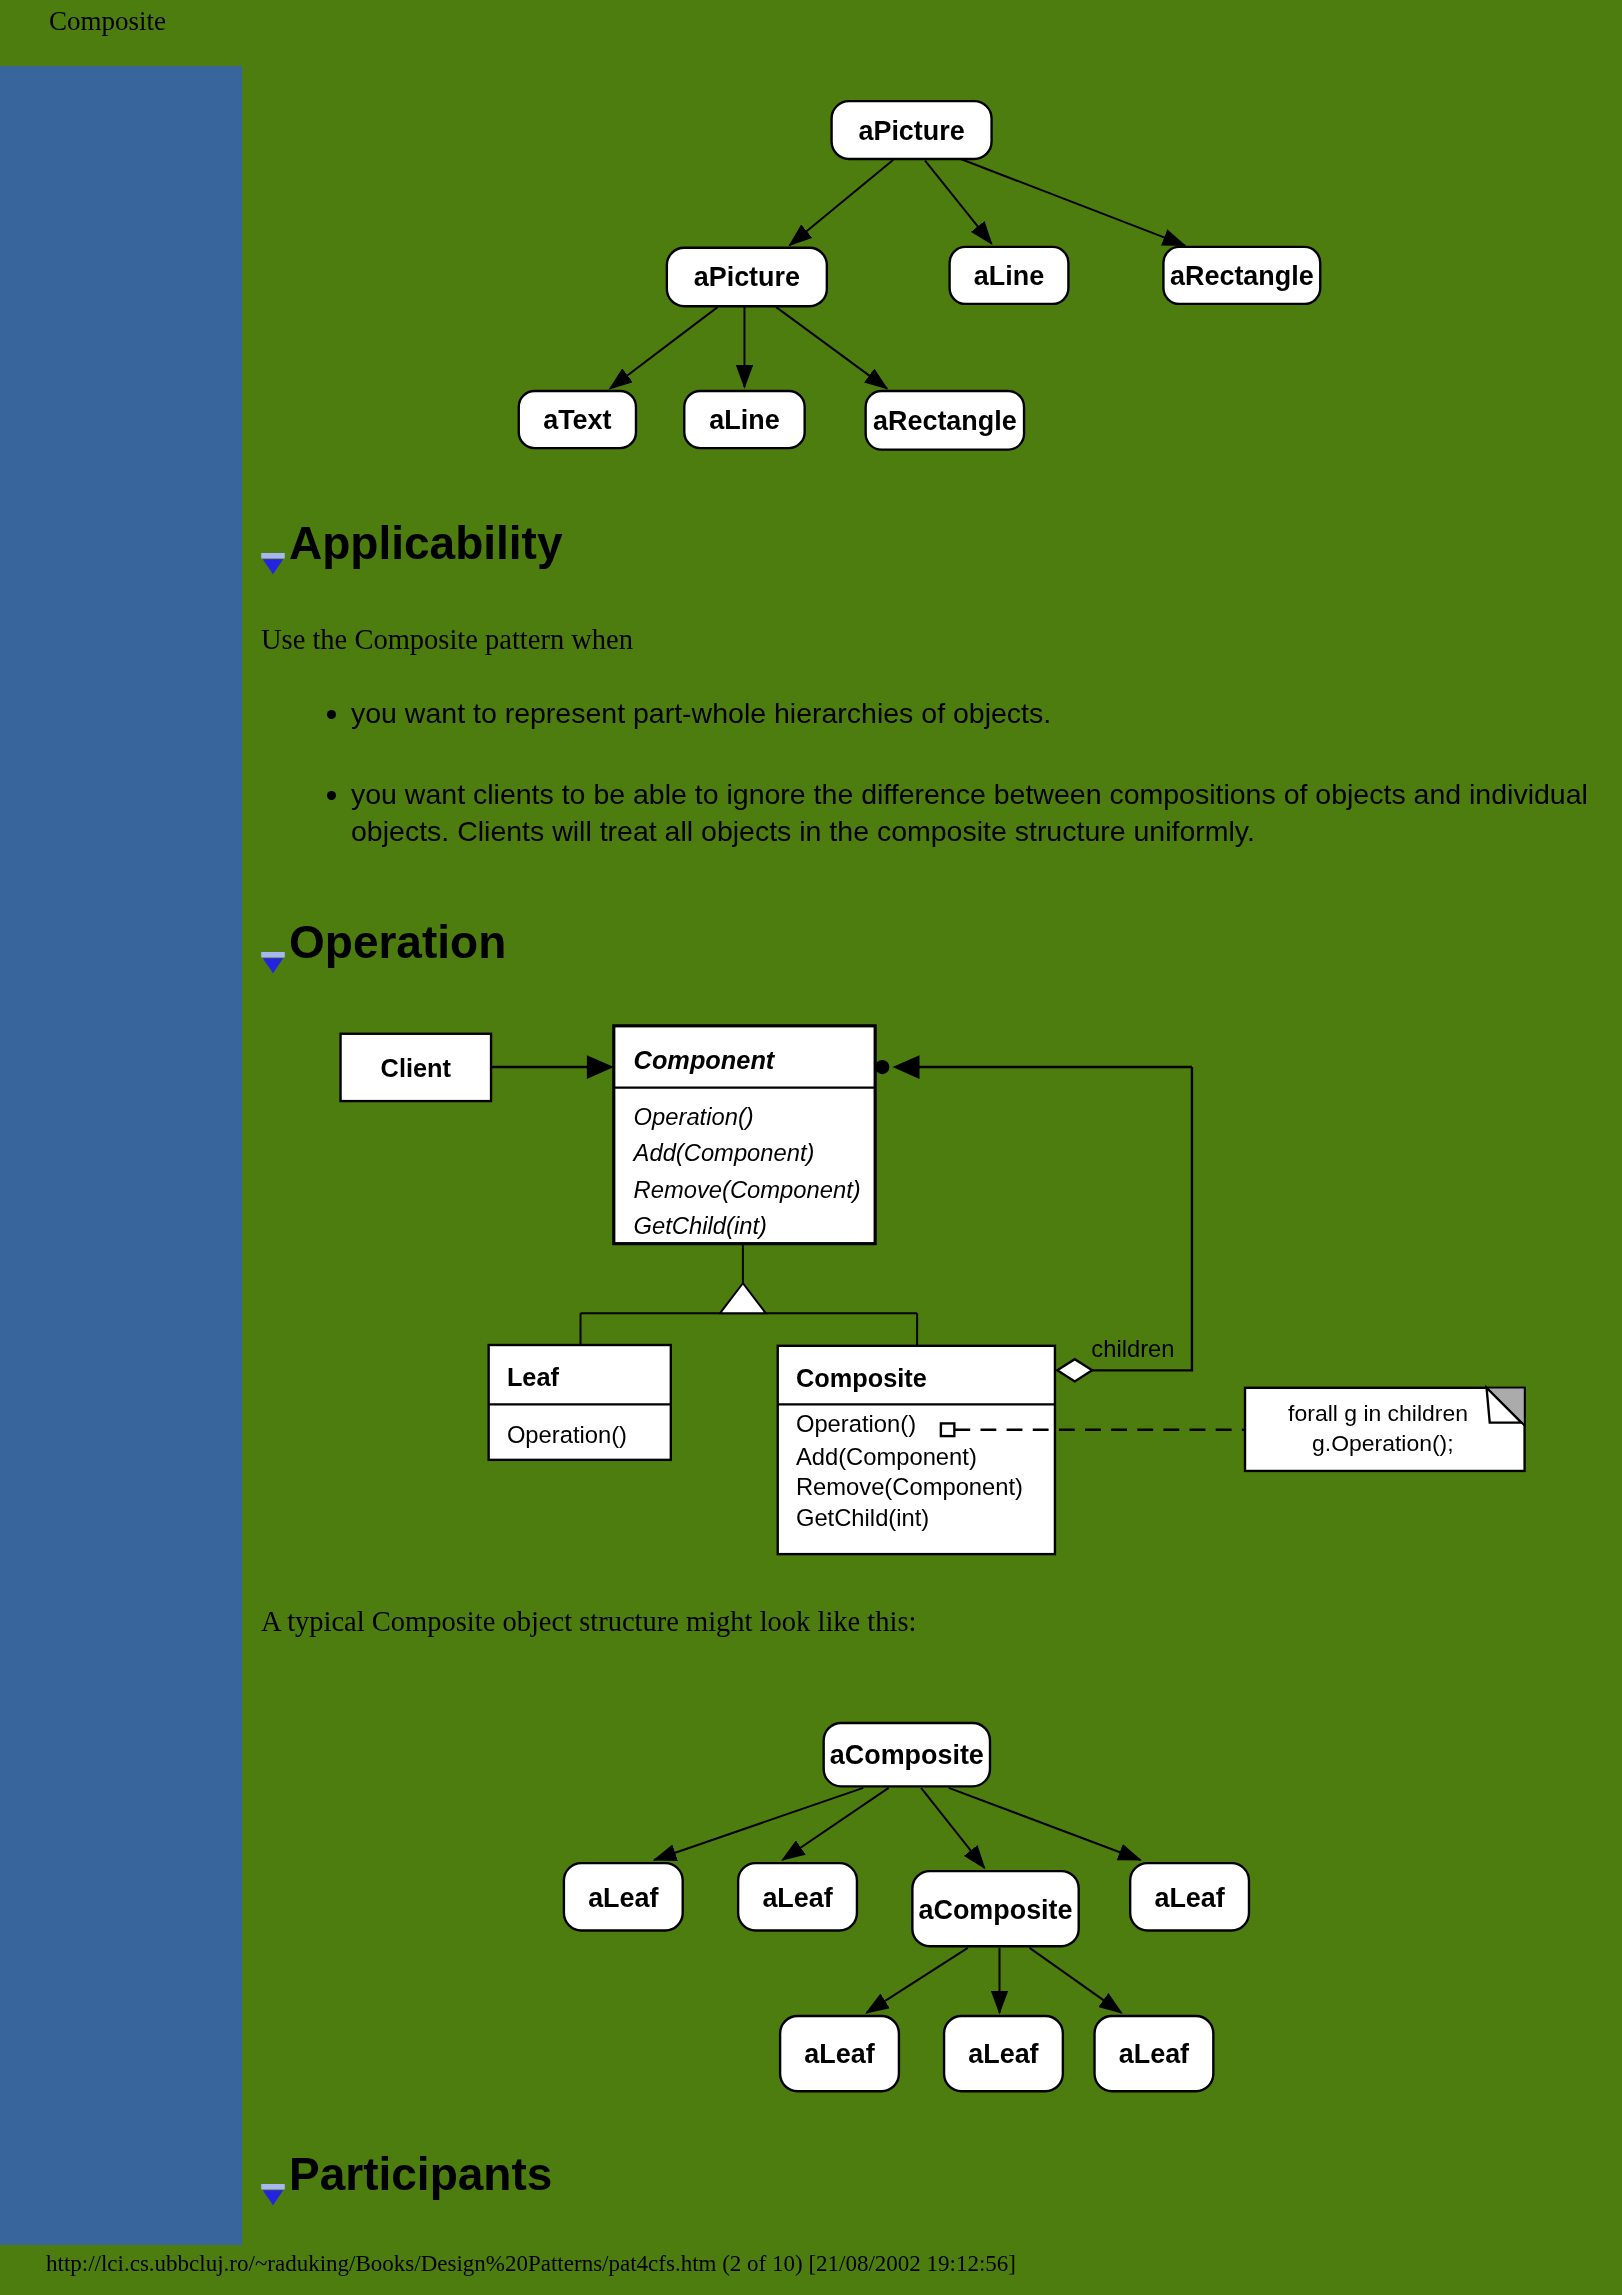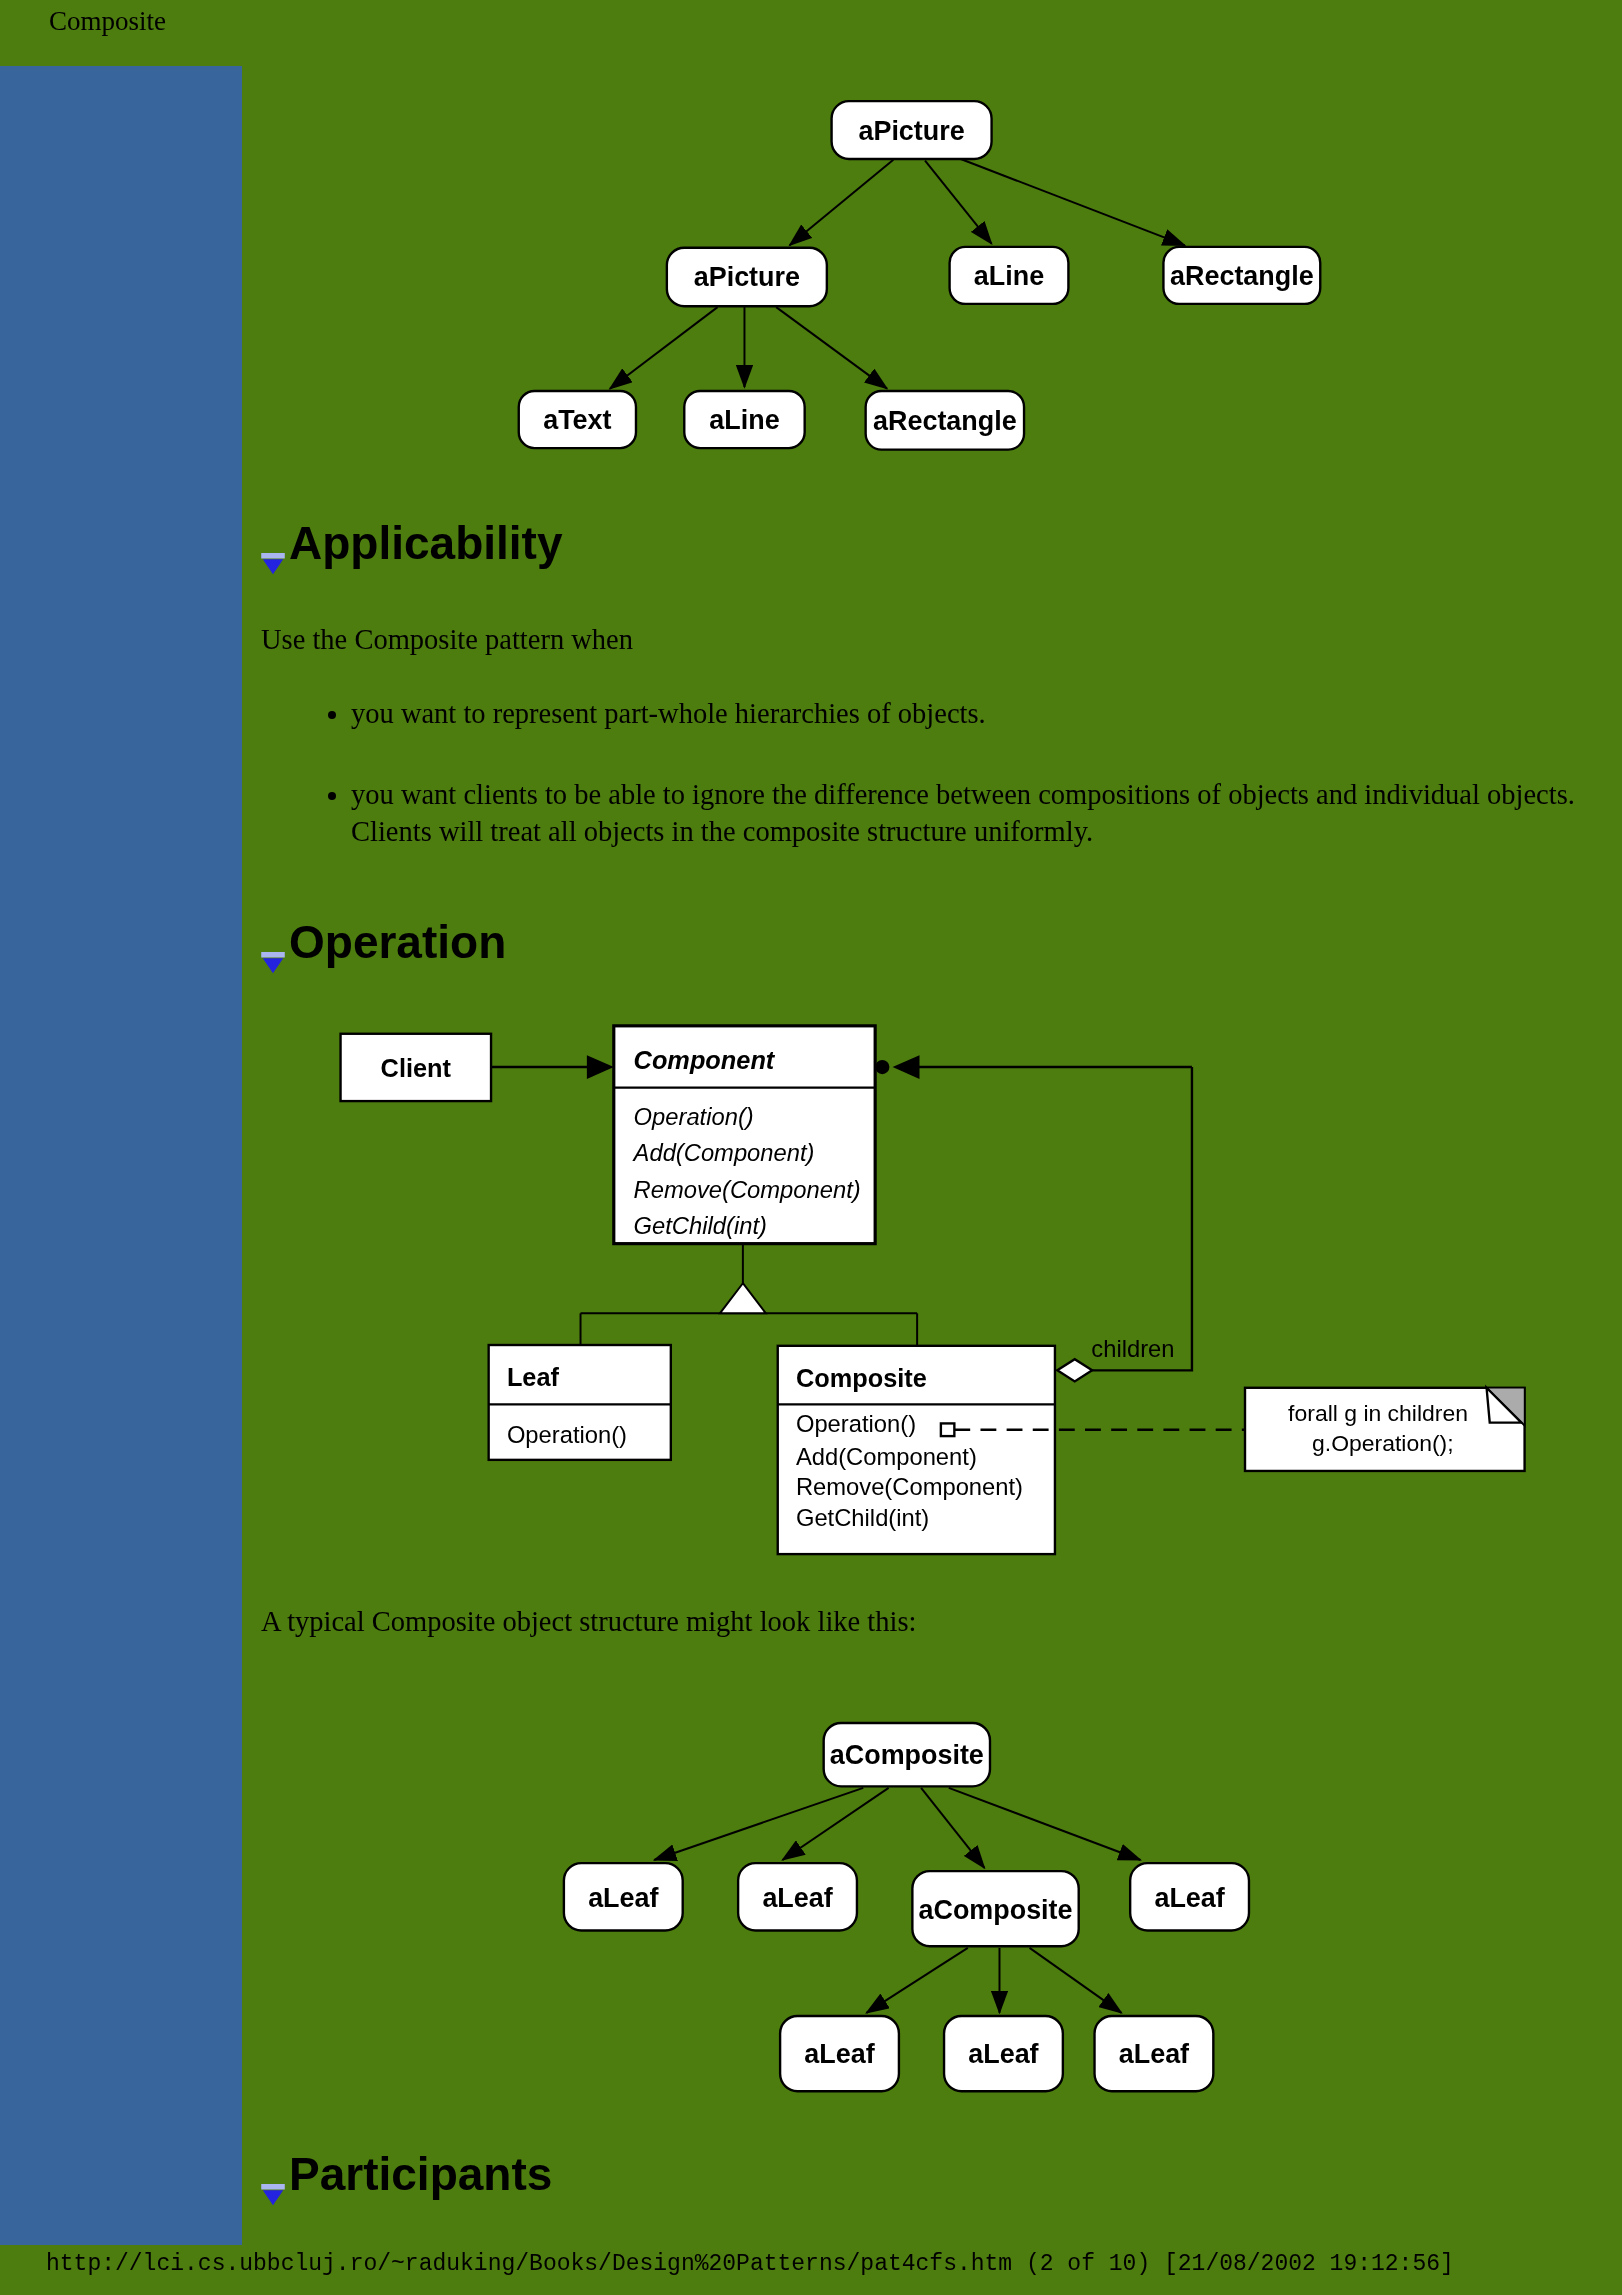--- a/index.html
+++ b/index.html
@@ -6,24 +6,24 @@
   .page{position:relative;width:1622px;height:2295px;background:#4d7c0f;overflow:hidden;
         font-family:"Liberation Sans",sans-serif;color:#000;}
   .doc-title{position:absolute;left:49px;top:6.3px;font-family:"Liberation Serif",serif;
              font-size:27px;color:#000;}
   .sidebar{position:absolute;left:0;top:66px;width:242px;height:2179px;background:#38659B;}
   .section-heading{position:absolute;left:261px;display:flex;align-items:center;gap:4px;
                    font-weight:bold;font-size:46px;color:#000;}
   .section-heading .marker{display:block;width:24px;height:22px;}
   .serif-text{position:absolute;font-family:"Liberation Serif",serif;font-size:28.5px;color:#000;text-align:right;}
   ul.bullets{position:absolute;left:326px;top:695px;margin:0;padding-left:25px;width:1252px;
-             font-family:Liberation Serif, serif;font-size:28.5px;color:#000;}
+             font-family:Liberation Sans, sans-serif;font-size:28.5px;color:#000;}
   ul.bullets li{margin-bottom:44px;line-height:1.3;}
   .footer-line{position:absolute;left:46px;top:2251px;font-size:23px;color:#000;
-               font-family:Liberation Mono, monospace;}
+               font-family:Liberation Serif, serif;}
   svg.diagram{position:absolute;left:0;}
   .nodebox{fill:#fff;stroke:#000;stroke-width:3;}
   .nodelbl{font-family:"Liberation Sans",sans-serif;font-weight:bold;font-size:34px;fill:#000;}
   .edge{stroke:#000;stroke-width:2.5;fill:none;}
   .umlbox{fill:#fff;stroke:#000;stroke-width:3;}
   .umlbox-bold{fill:#fff;stroke:#000;stroke-width:4;}
   .umldiv{stroke:#000;stroke-width:3;}
   .umlhead{font-family:"Liberation Sans",sans-serif;font-weight:bold;font-size:32px;fill:#000;}
   .abstract{font-style:italic;}
   .umlmeth{font-family:"Liberation Sans",sans-serif;font-size:30px;fill:#000;}

